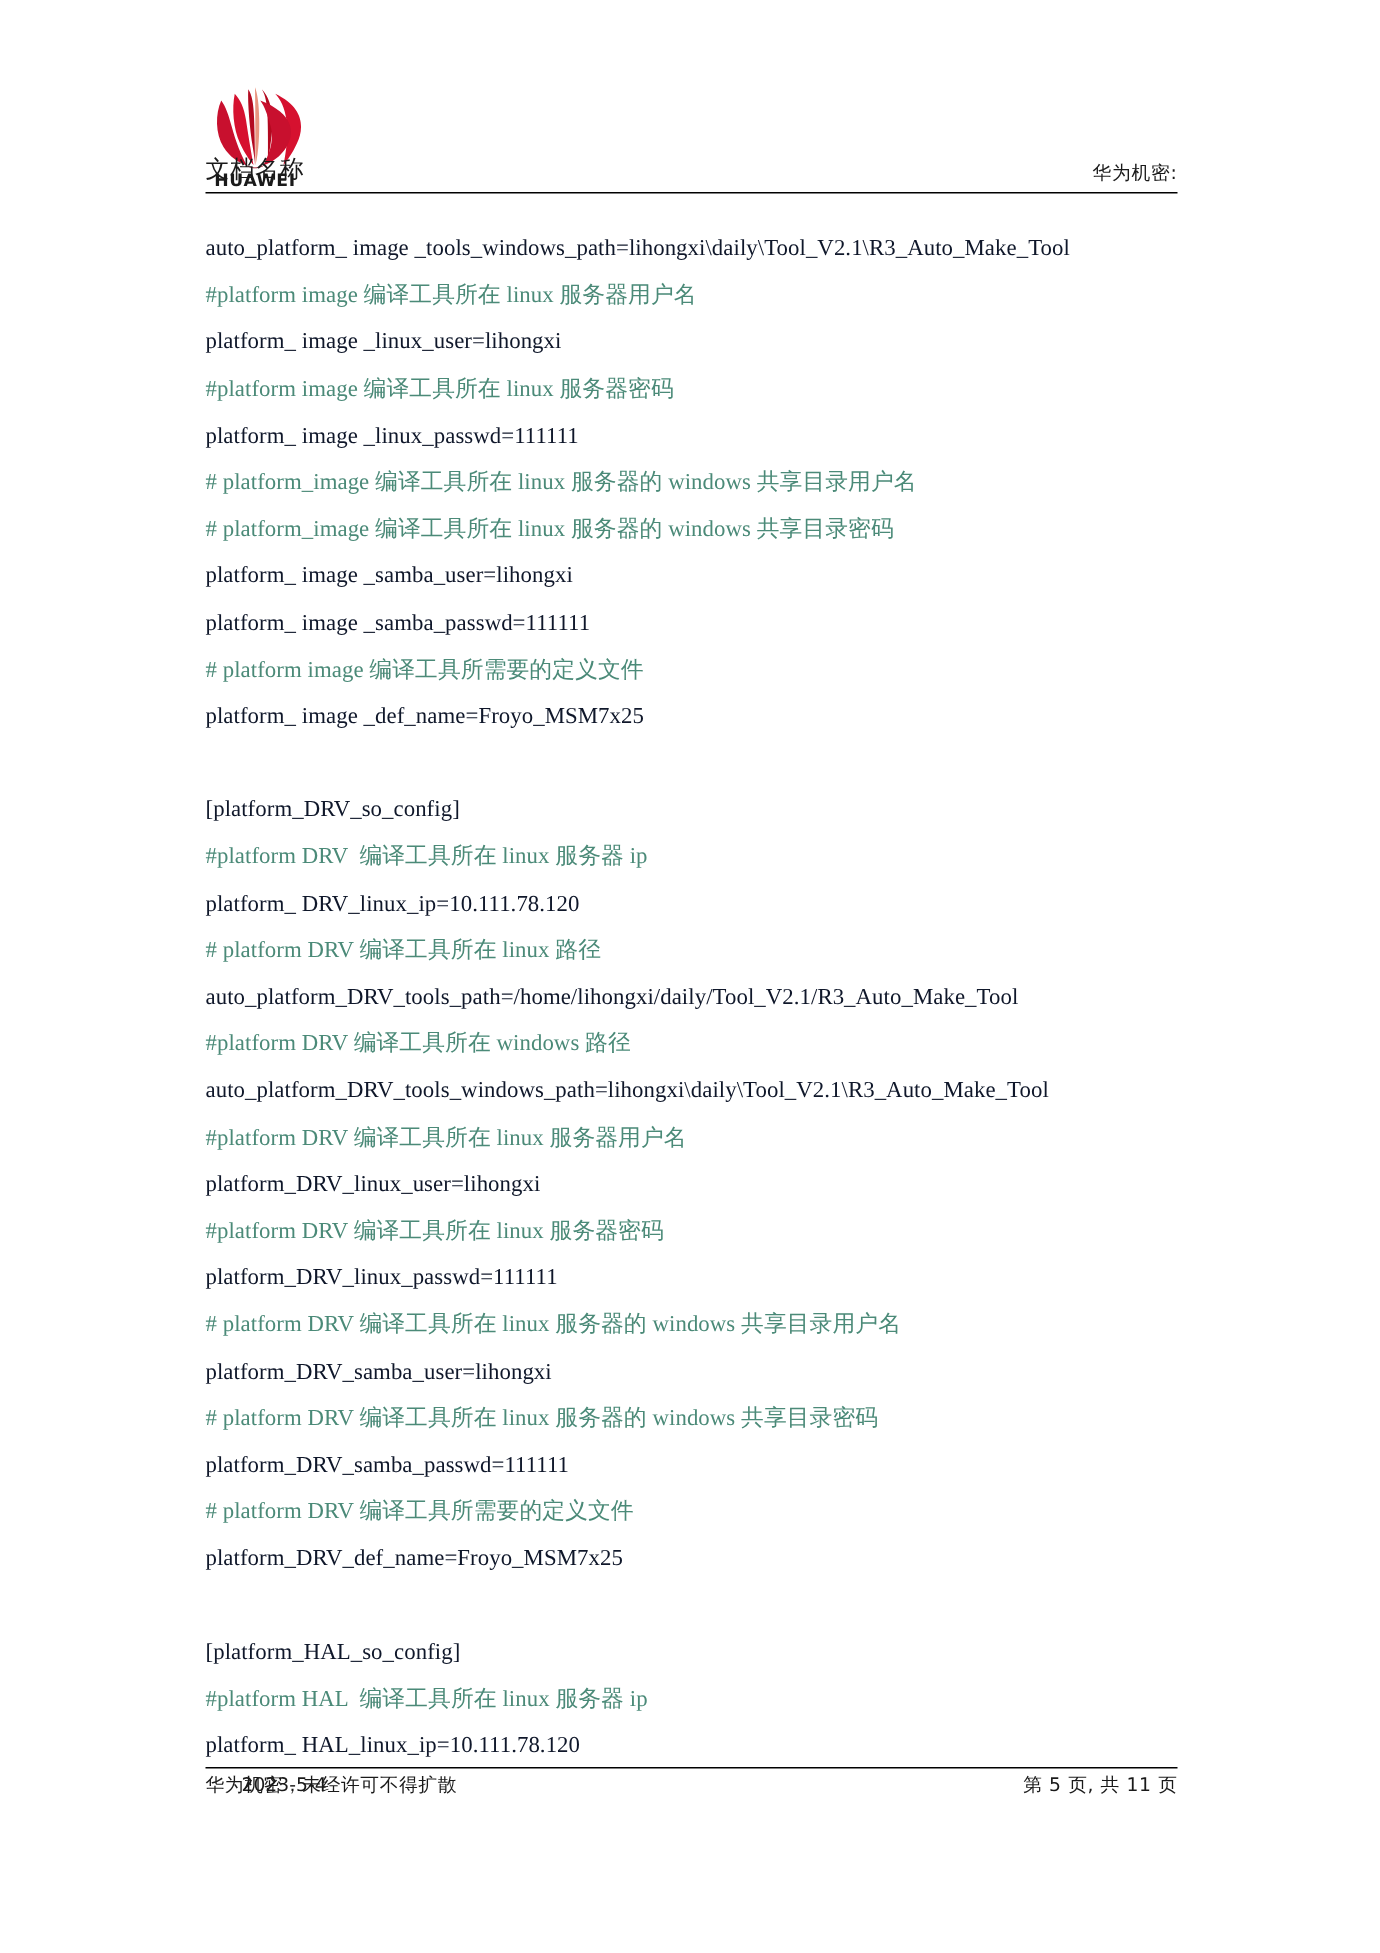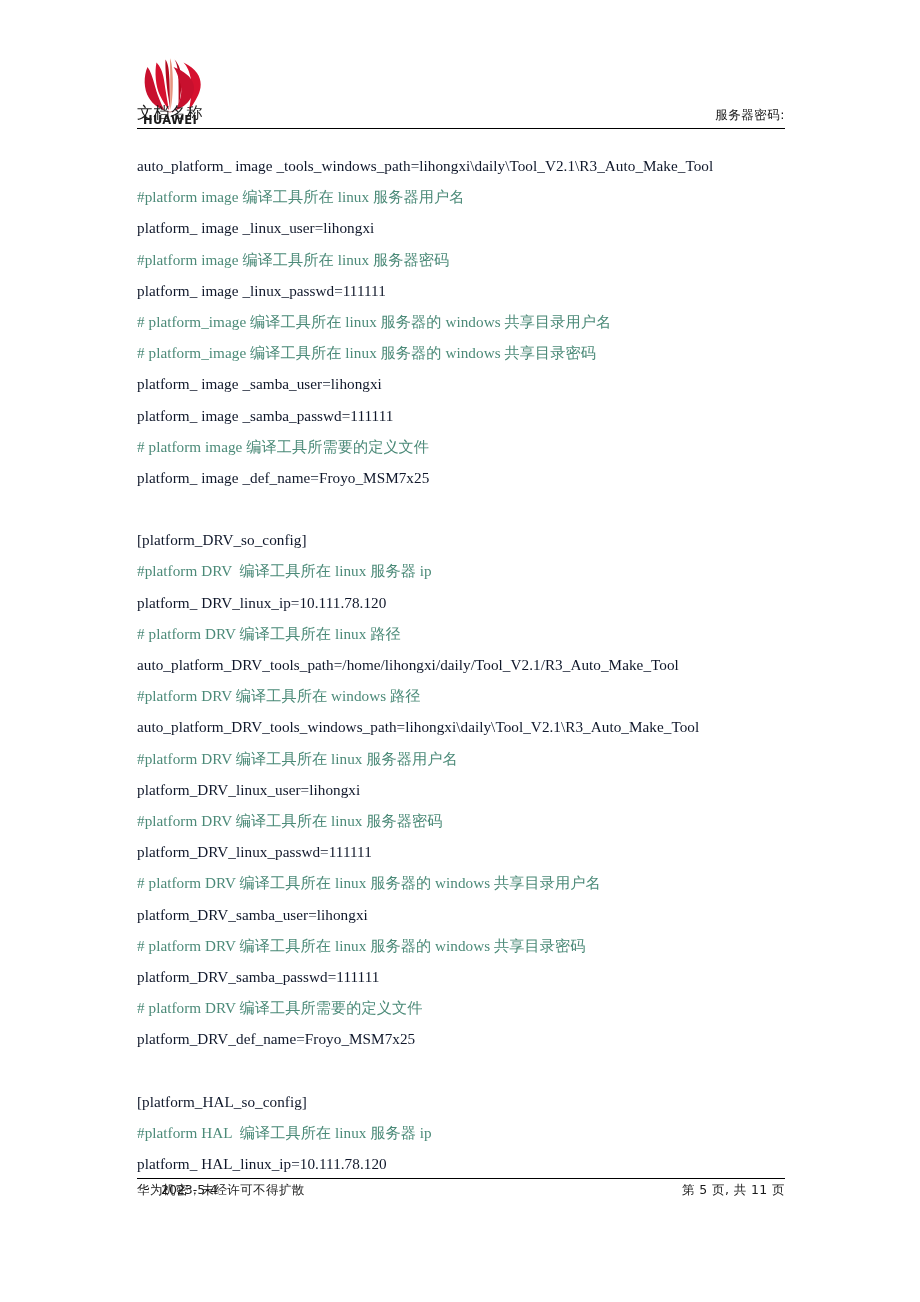--- a/index.html
+++ b/index.html
@@ -152,21 +152,21 @@
 
             <path d="M55.5 11 C58.5 15 60.5 21 62.5 28.5 C65 38 61 48 57.5 54.2 C63 52.5 69 48.5 73 42 C78.5 33 78.5 20 55.5 11 Z" fill="#c8102e" transform="translate(-19,0)"></path>
 
             <path d="M26 53 C29 56.5 37 56.5 40 53 C37.5 57.2 28.5 57.2 26 53 Z" fill="#8d0718"></path>
           </g>
           <text x="33" y="68" text-anchor="middle" font-family="DejaVu Sans, Liberation Sans, sans-serif" font-size="11.5" font-weight="bold" fill="#1a1a1a" letter-spacing="0.4">HUAWEI</text>
         </svg>
       </div>
 
       <div class="header-center">文档名称</div>
-      <div class="header-right">服务器密码:</div>
+      <div class="header-right">华为机密:</div>
     </div>
   </div>
 
   <div class="content">
       <div class="line code">auto_platform_ image _tools_windows_path=lihongxi\daily\Tool_V2.1\R3_Auto_Make_Tool</div>
       <div class="line comment">#platform image 编译工具所在 linux 服务器用户名</div>
       <div class="line code">platform_ image _linux_user=lihongxi</div>
       <div class="line comment">#platform image 编译工具所在 linux 服务器密码</div>
       <div class="line code">platform_ image _linux_passwd=111111</div>
       <div class="line comment"># platform_image 编译工具所在 linux 服务器的 windows 共享目录用户名</div>

